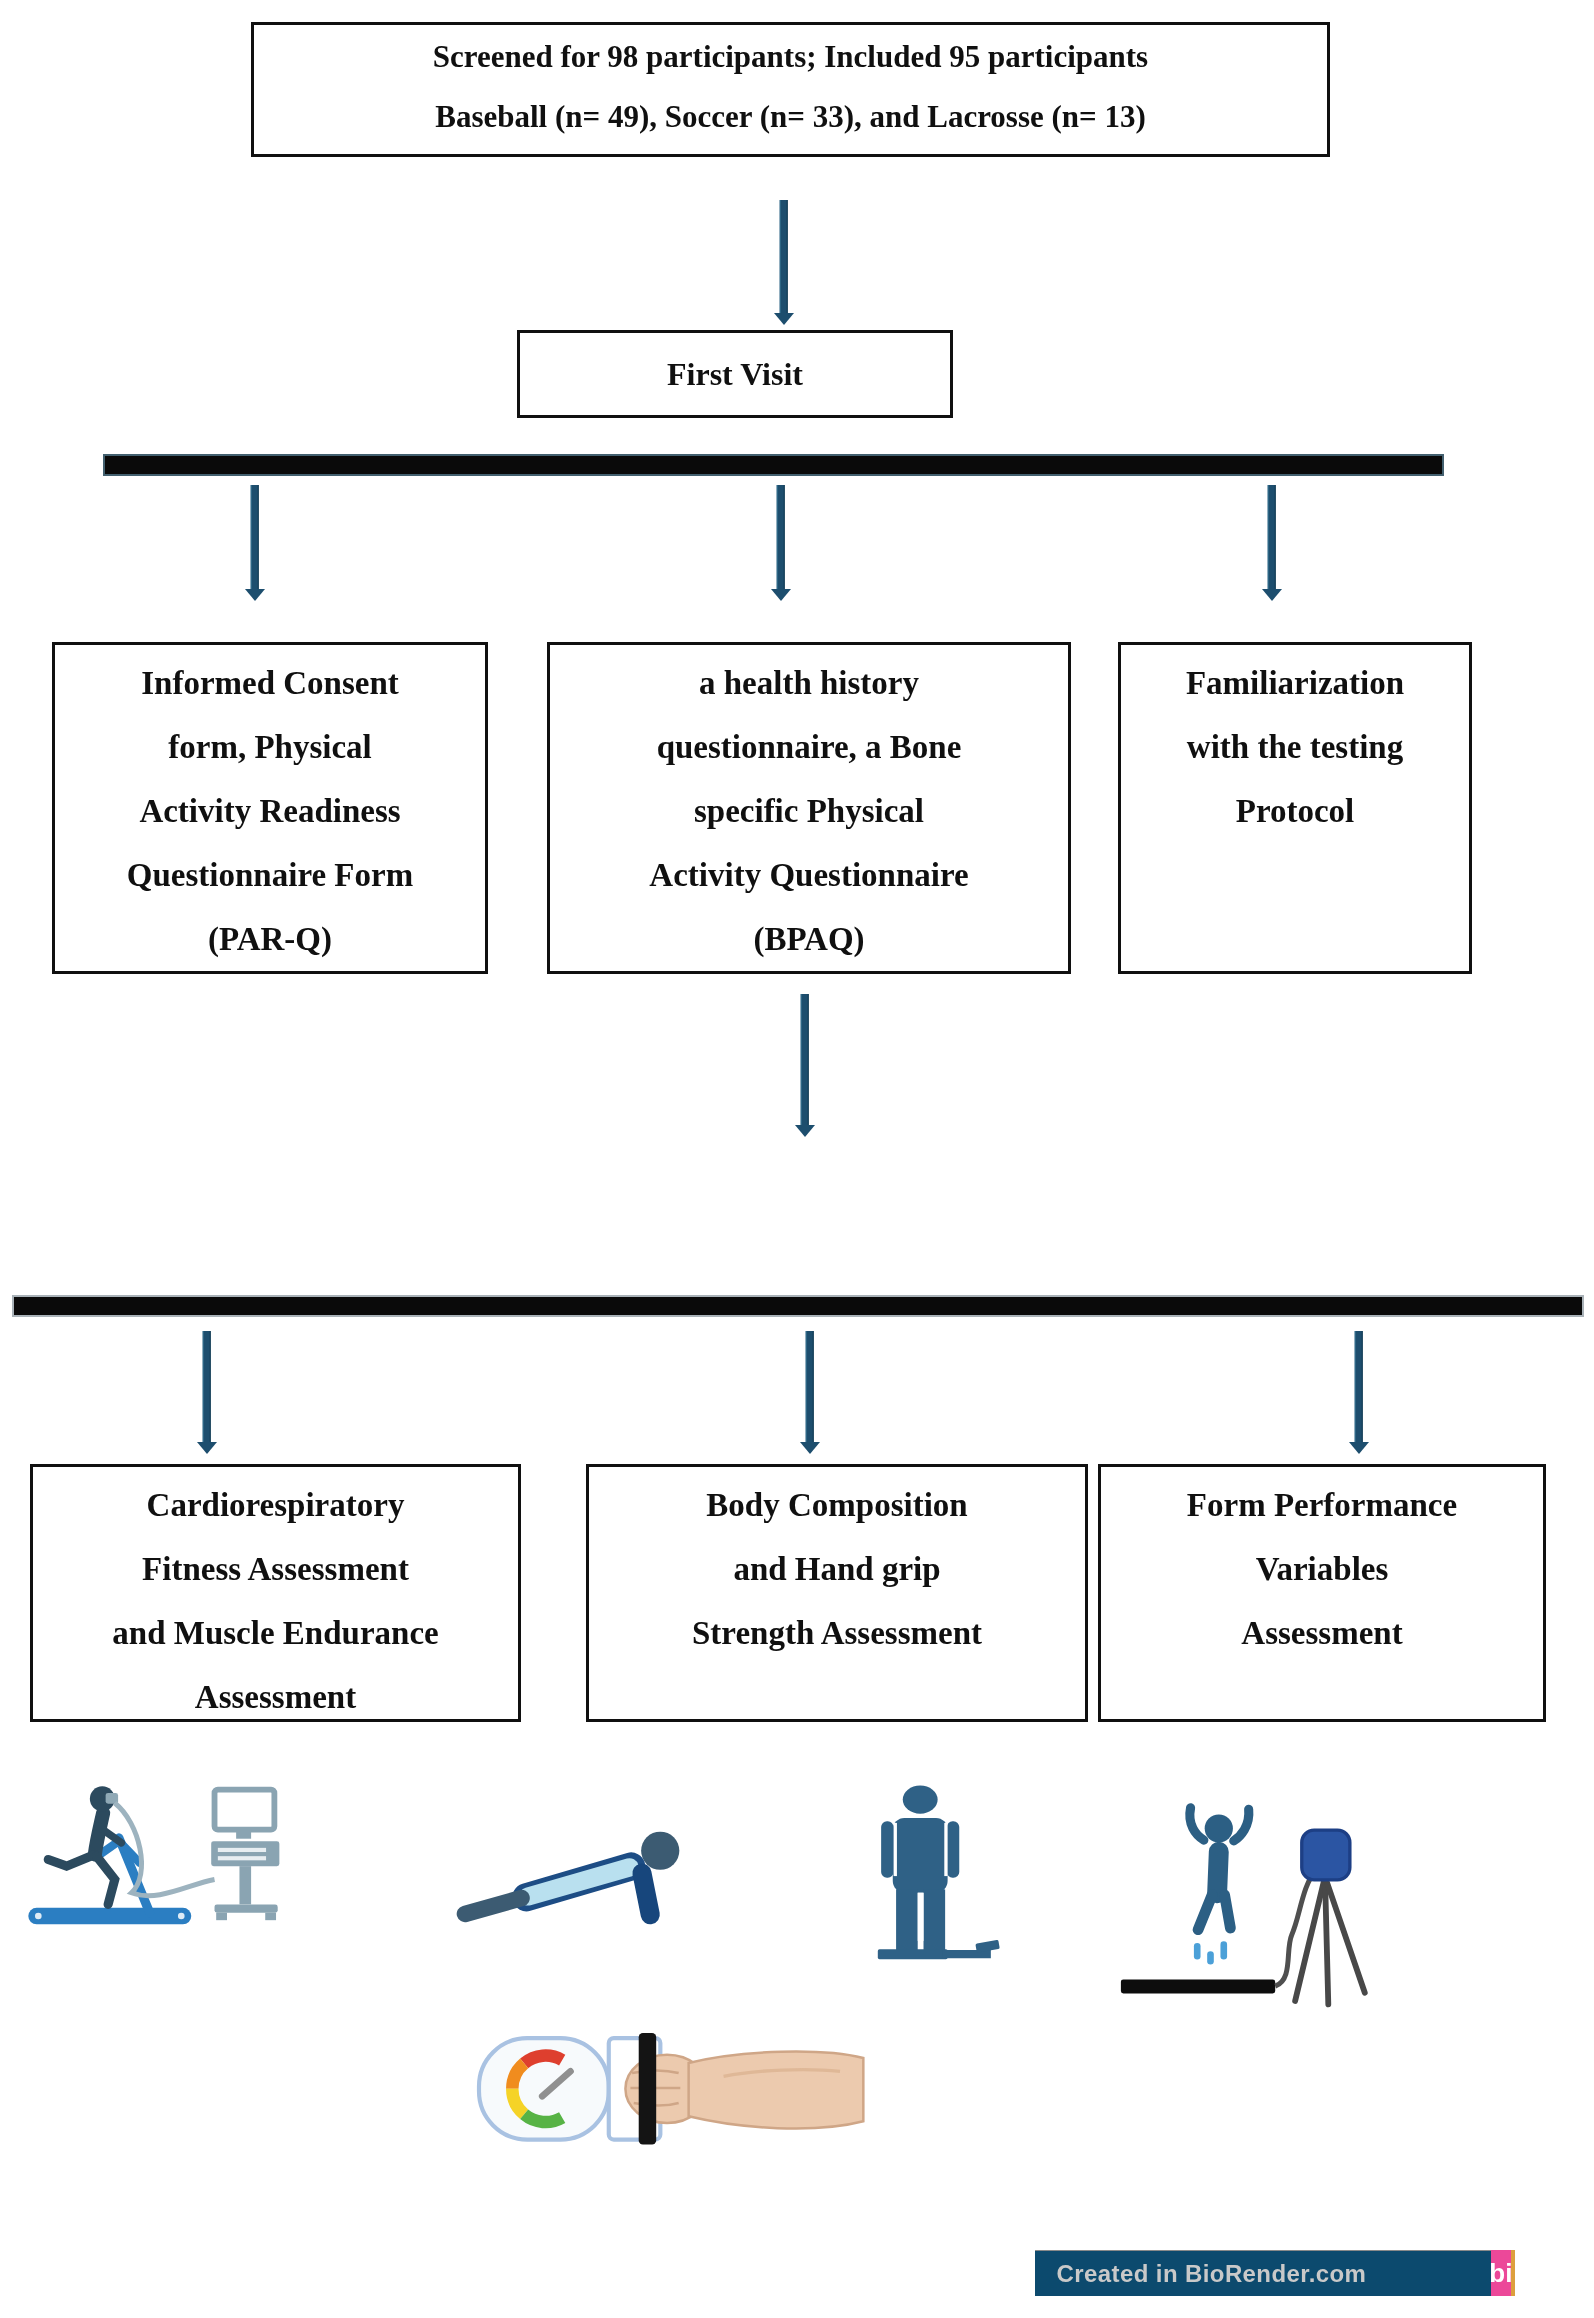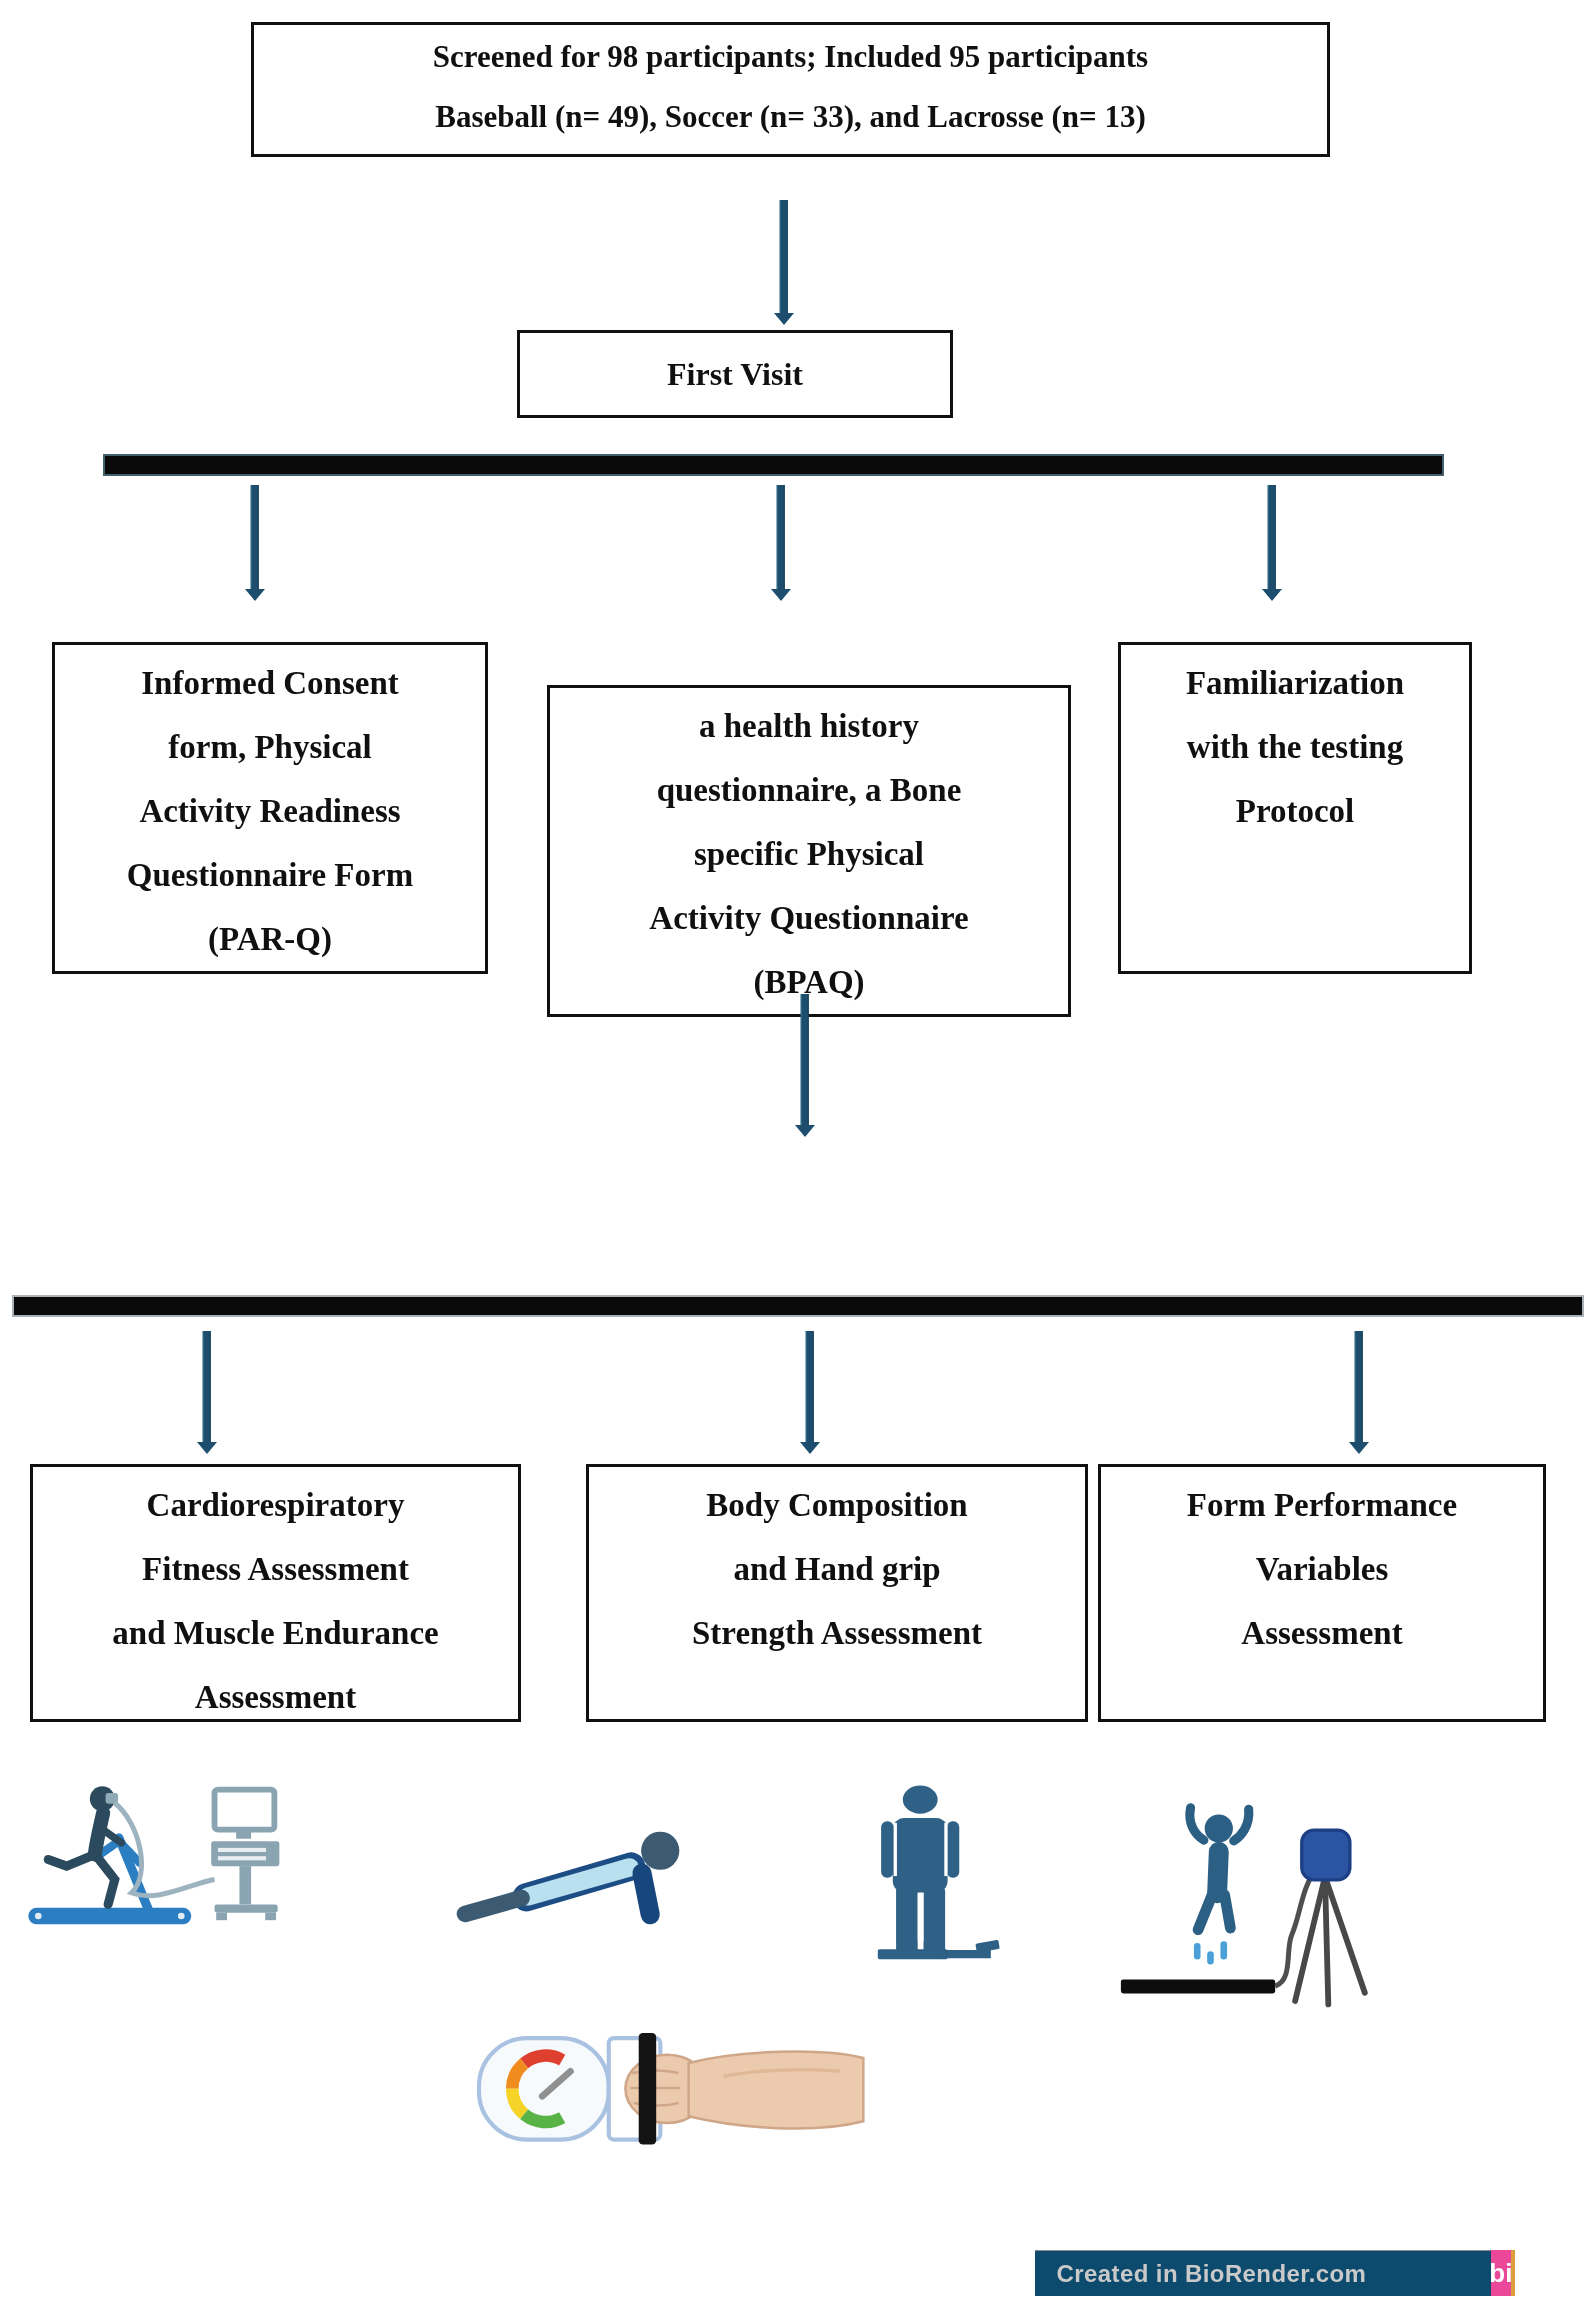--- a/index.html
+++ b/index.html
@@ -66,21 +66,21 @@
   <div class="v-arrow" style="left:1261px;top:485px;height:116px;">
     <div class="shaft"></div>
       <div class="head"></div>
   </div>
 
   <div class="fbox rowbox" style="left:52px;top:642px;width:436px;height:332px;">Informed Consent
 form, Physical
 Activity Readiness
 Questionnaire Form
 (PAR-Q)</div>
-  <div class="fbox rowbox" style="left:547px;top:642px;width:524px;height:332px;margin-top:43px;">a health history
+  <div class="fbox rowbox" style="left:547px;top:642px;width:524px;height:332px;">a health history
 questionnaire, a Bone
 specific Physical
 Activity Questionnaire
 (BPAQ)</div>
   <div class="fbox rowbox" style="left:1118px;top:642px;width:354px;height:332px;">Familiarization
 with the testing
 Protocol</div>
 
   <div class="v-arrow" style="left:794px;top:994px;height:143px;">
     <div class="shaft"></div>

